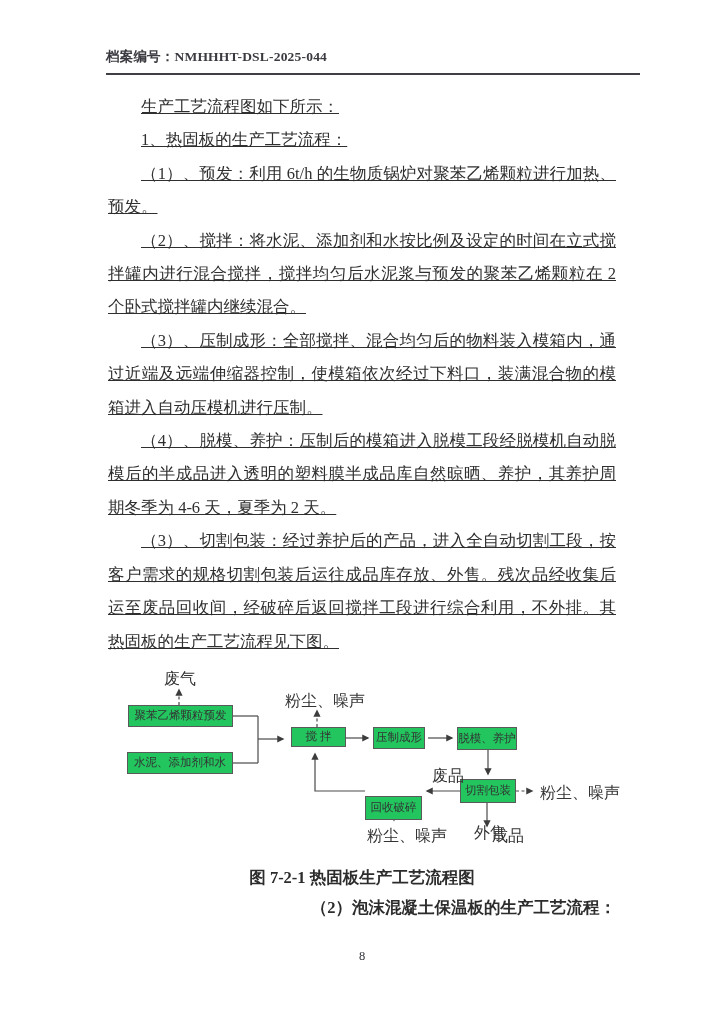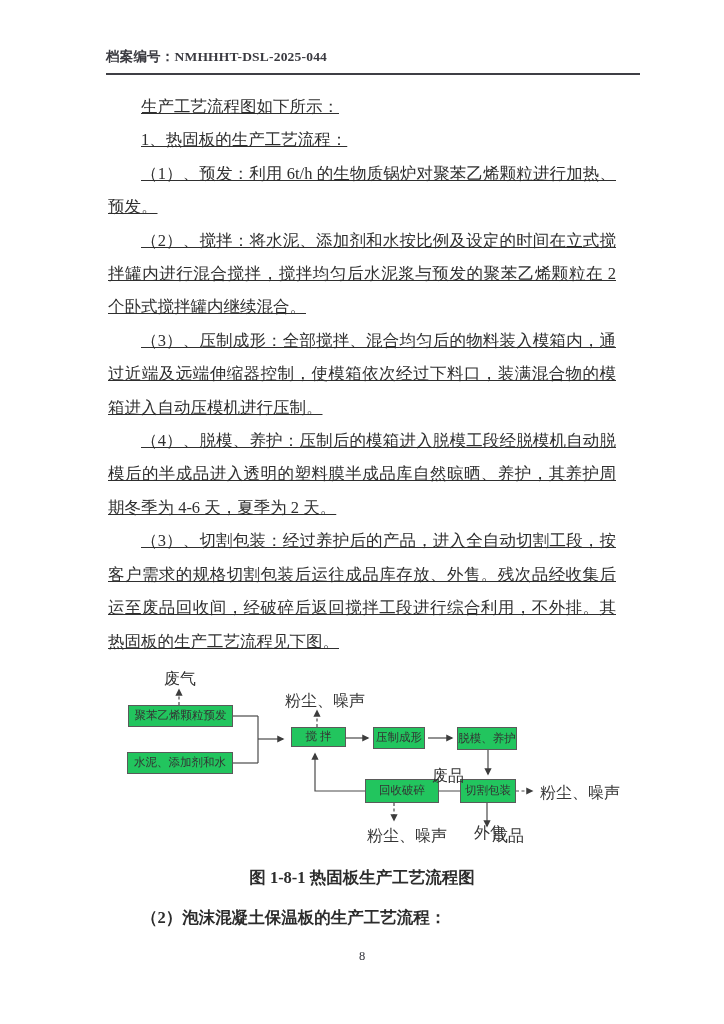--- a/index.html
+++ b/index.html
@@ -60,25 +60,26 @@
   }
   .fc-svg { position: absolute; left: 0; top: 0; z-index: 1; }
   .caption {
     margin-top: 9px;
     text-align: center;
     font-size: 16.5px;
     font-weight: bold;
     color: #2c2c2c;
   }
   .heading2 {
-    margin: 18px 108px 0 108px;
+    margin: 8px 108px 0 108px;
     font-size: 16.5px;
     font-weight: bold;
     text-indent: 2em;
     color: #2c2c2c;
+    text-align: right;
   }
   .pagenum {
     position: absolute;
     bottom: 60px;
     left: 0;
     width: 100%;
     text-align: center;
     font-size: 12.5px;
     color: #33343c;
   }
@@ -133,28 +134,28 @@
 
     <line x1="487" y1="141" x2="487" y2="164" stroke="#4a4a4a" stroke-width="1.2" marker-end="url(#arr)"></line>
   </svg>
 
   <div class="fc-box" style="left:128px; top:43px; width:105px; height:22px;">聚苯乙烯颗粒预发</div>
   <div class="fc-box" style="left:127px; top:90px; width:106px; height:22px;">水泥、添加剂和水</div>
   <div class="fc-box" style="left:291px; top:65px; width:55px; height:20px;">搅 拌</div>
   <div class="fc-box" style="left:373px; top:65px; width:52px; height:22px;">压制成形</div>
   <div class="fc-box" style="left:457px; top:65px; width:60px; height:23px;">脱模、养护</div>
   <div class="fc-box" style="left:460px; top:117px; width:56px; height:24px;">切割包装</div>
-  <div class="fc-box" style="left:365px; top:117px; width:74px; height:24px;">回收破碎</div>
+  <div class="fc-box" style="left:365px; top:134px; width:57px; height:24px;">回收破碎</div>
 
   <div class="fc-label" style="left:164px; top:7px;">废气</div>
   <div class="fc-label" style="left:285px; top:29px;">粉尘、噪声</div>
   <div class="fc-label" style="left:432px; top:104px;">废品</div>
   <div class="fc-label" style="left:540px; top:121px;">粉尘、噪声</div>
   <div class="fc-label" style="left:492px; top:164px;">成品</div>
   <div class="fc-label" style="left:474px; top:161px;">外售</div>
   <div class="fc-label" style="left:367px; top:164px;">粉尘、噪声</div>
 </div>
 
-<div class="caption">图 1-8-1 热固板生产工艺流程图</div>
+<div class="caption">图 7-2-1 热固板生产工艺流程图</div>
 
 <div class="heading2">（2）泡沫混凝土保温板的生产工艺流程：</div>
 
 <div class="pagenum">8</div>
 
 </body></html>

